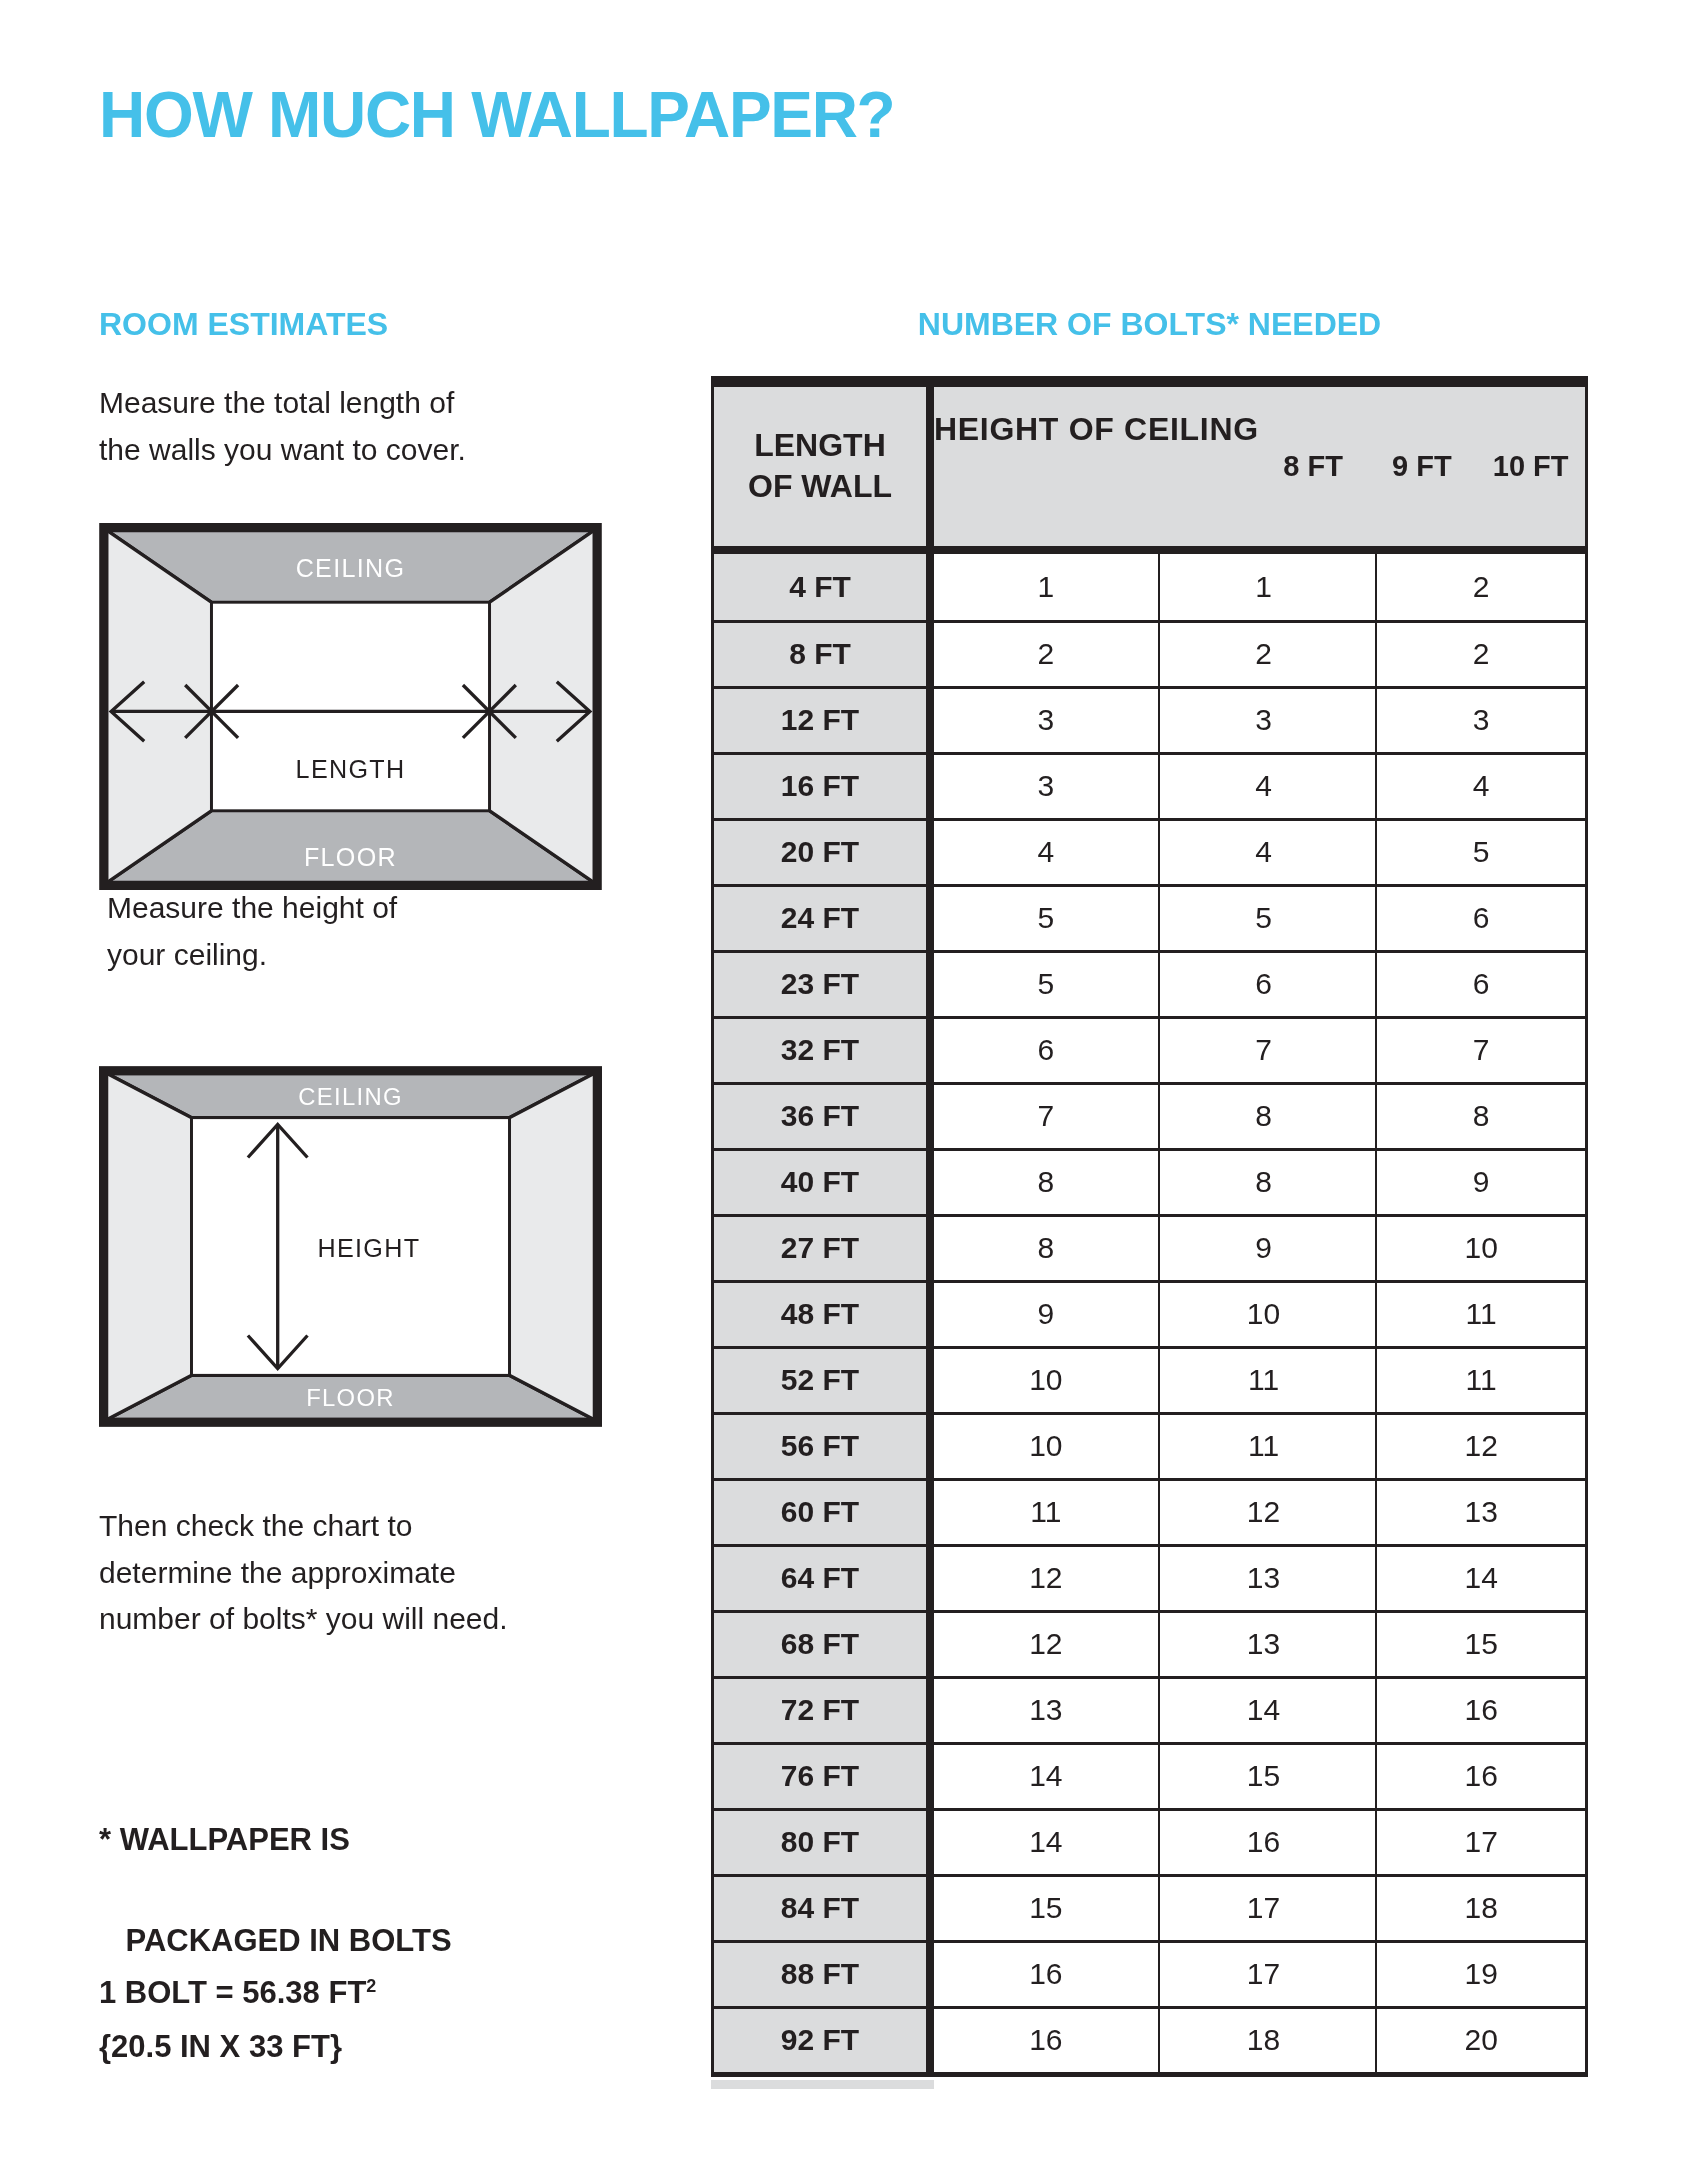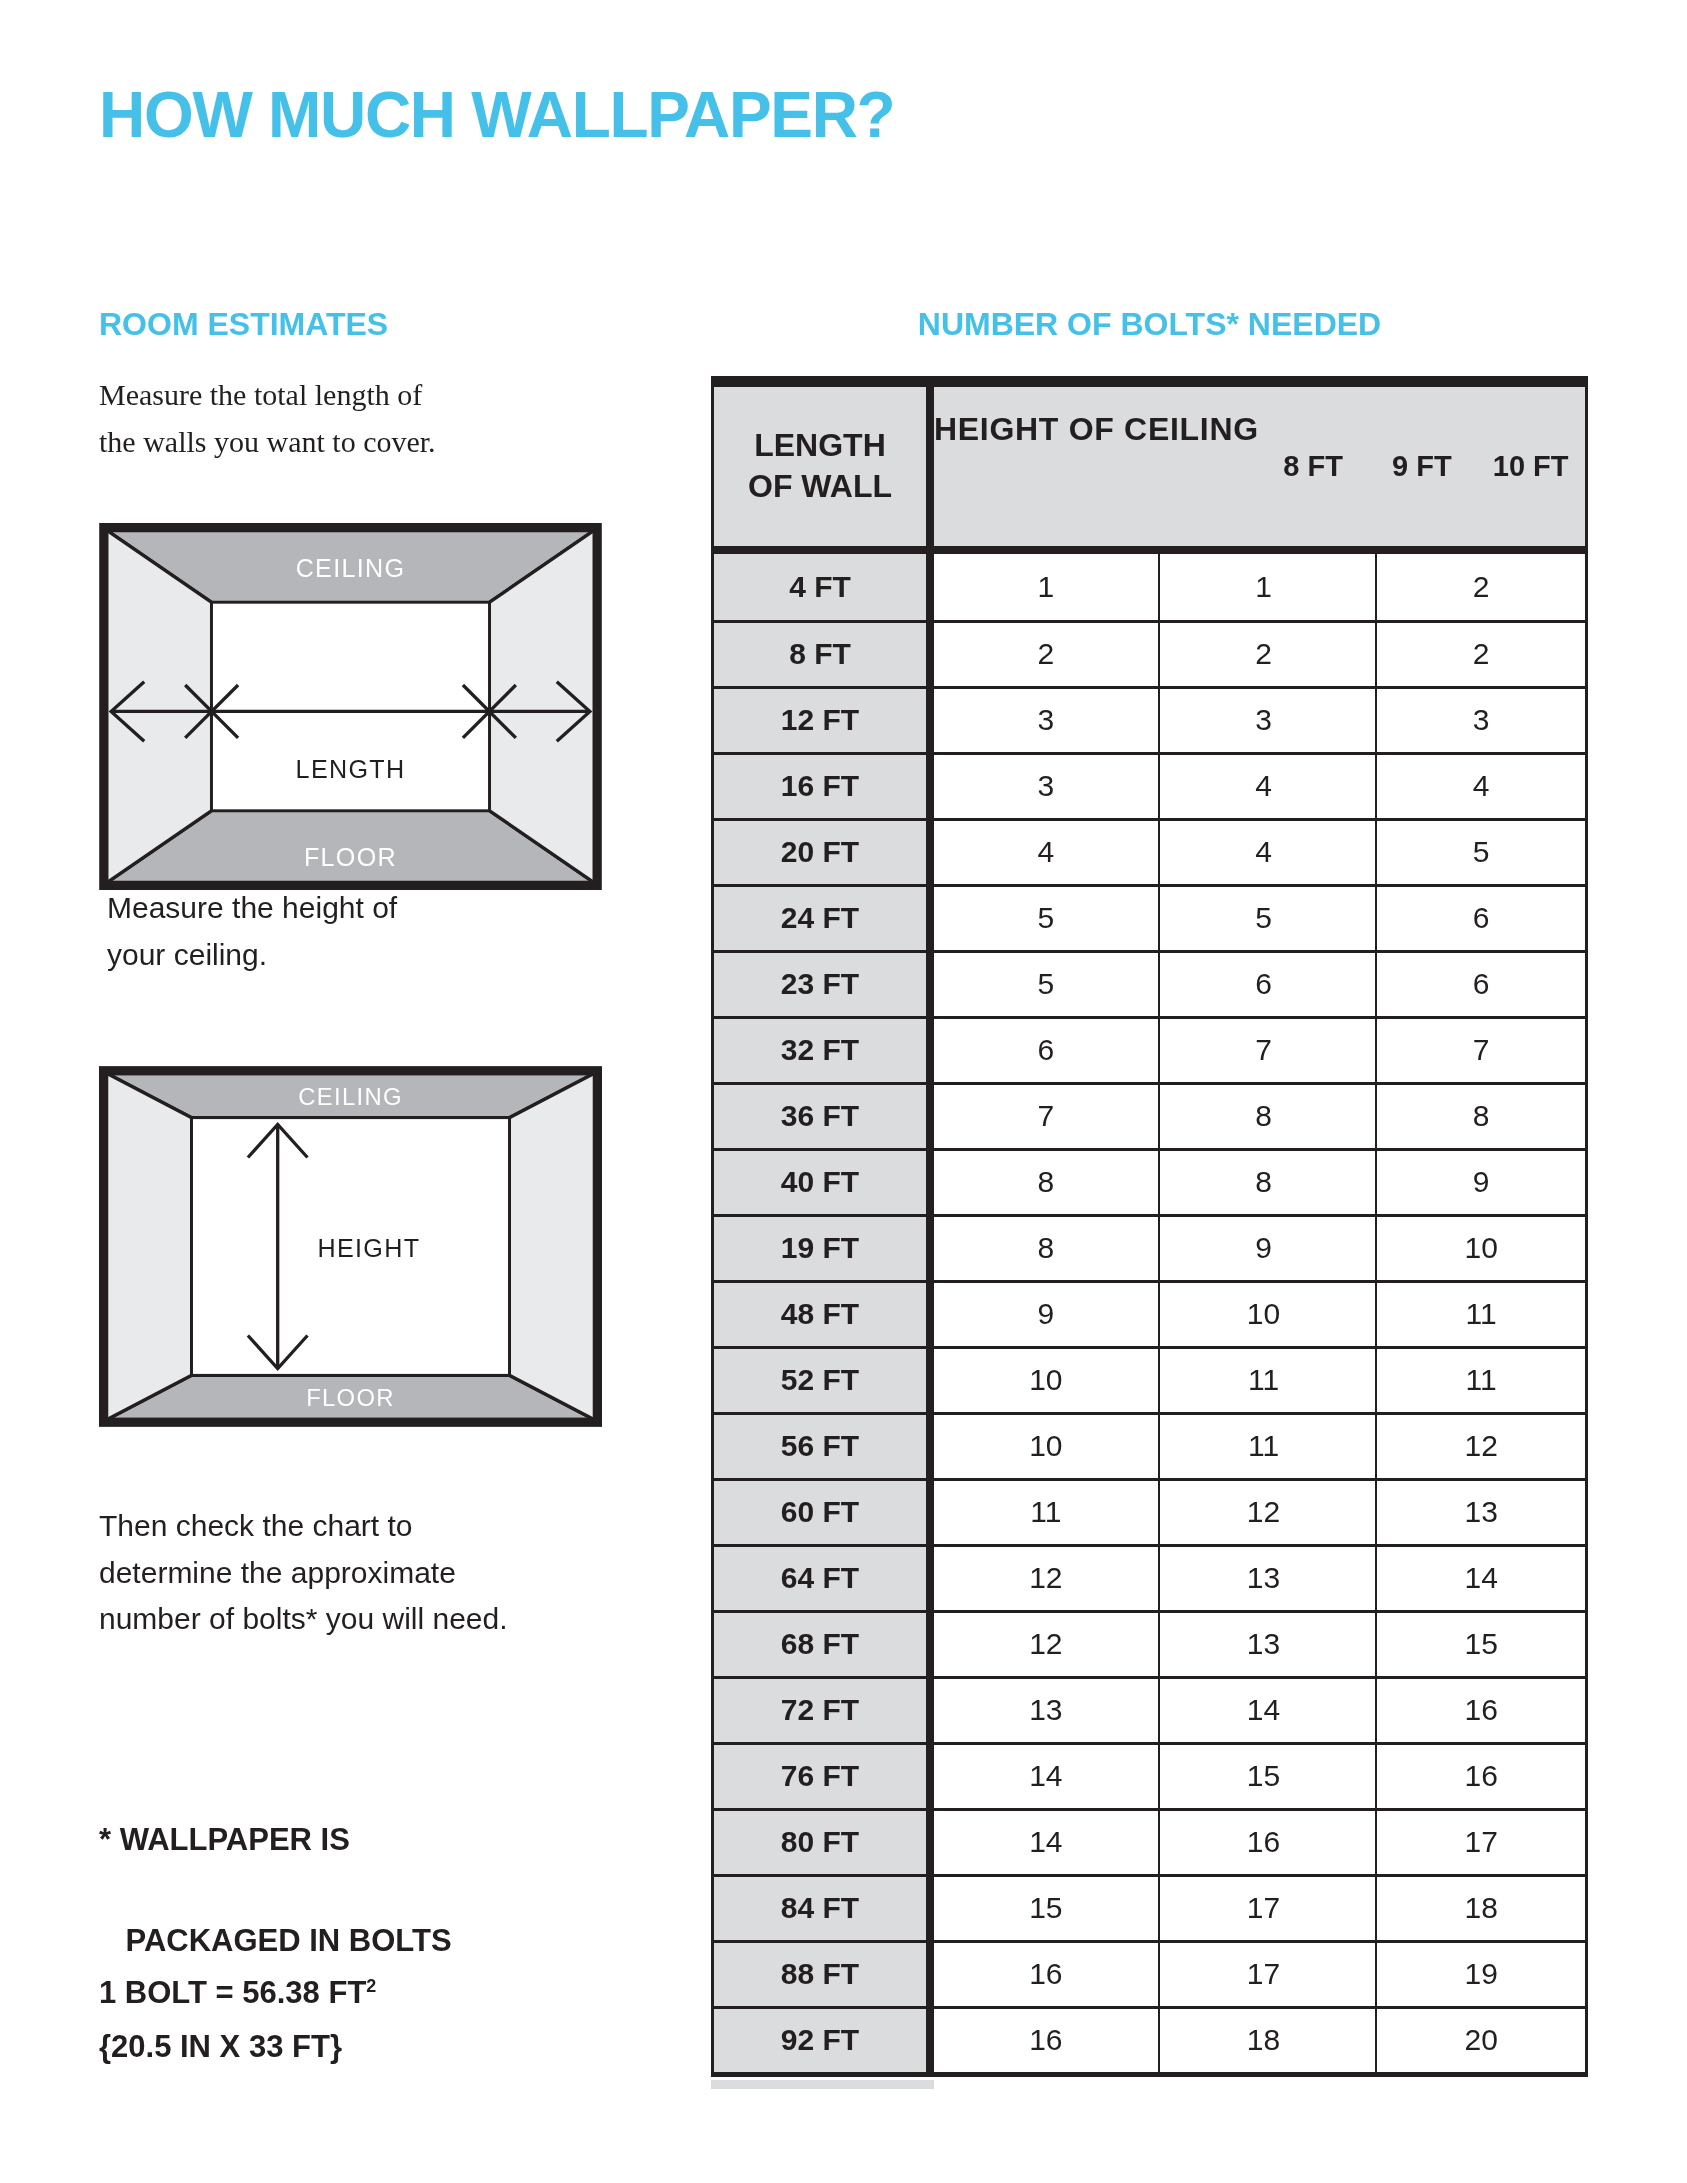--- a/index.html
+++ b/index.html
@@ -21,21 +21,21 @@
   .blue-h{
     position:absolute;margin:0;font-size:32px;font-weight:bold;color:var(--accent);
     letter-spacing:0px;
   }
   .h-room{left:99px;top:306px;}
   .h-table{left:711px;top:306px;width:877px;text-align:center;}
   .para{
     position:absolute;margin:0;left:99px;font-size:30px;line-height:1.55;
     white-space:pre-line;color:var(--ink);
   }
-  .p1{top:372px;font-family:Liberation Serif, serif;}
+  .p1{top:380px;}
   .p2{top:885px;margin-left:8px;}
   .p3{top:1503px;}
   .diagram{position:absolute;left:99px;}
   .d1{top:523px;}
   .d2{top:1066px;}
   svg text{font-family:"Liberation Sans",sans-serif;}
   .foot{
     position:absolute;left:99px;top:1814px;font-size:31px;font-weight:bold;
     line-height:1.7;
   }
@@ -230,21 +230,21 @@
           <div class="val">8</div>
           <div class="val">8</div>
         </div>
         <div class="row">
           <div class="lbl">40 FT</div>
           <div class="val">8</div>
           <div class="val">8</div>
           <div class="val">9</div>
         </div>
         <div class="row">
-          <div class="lbl">19 FT</div>
+          <div class="lbl">27 FT</div>
           <div class="val">8</div>
           <div class="val">9</div>
           <div class="val">10</div>
         </div>
         <div class="row">
           <div class="lbl">48 FT</div>
           <div class="val">9</div>
           <div class="val">10</div>
           <div class="val">11</div>
         </div>

